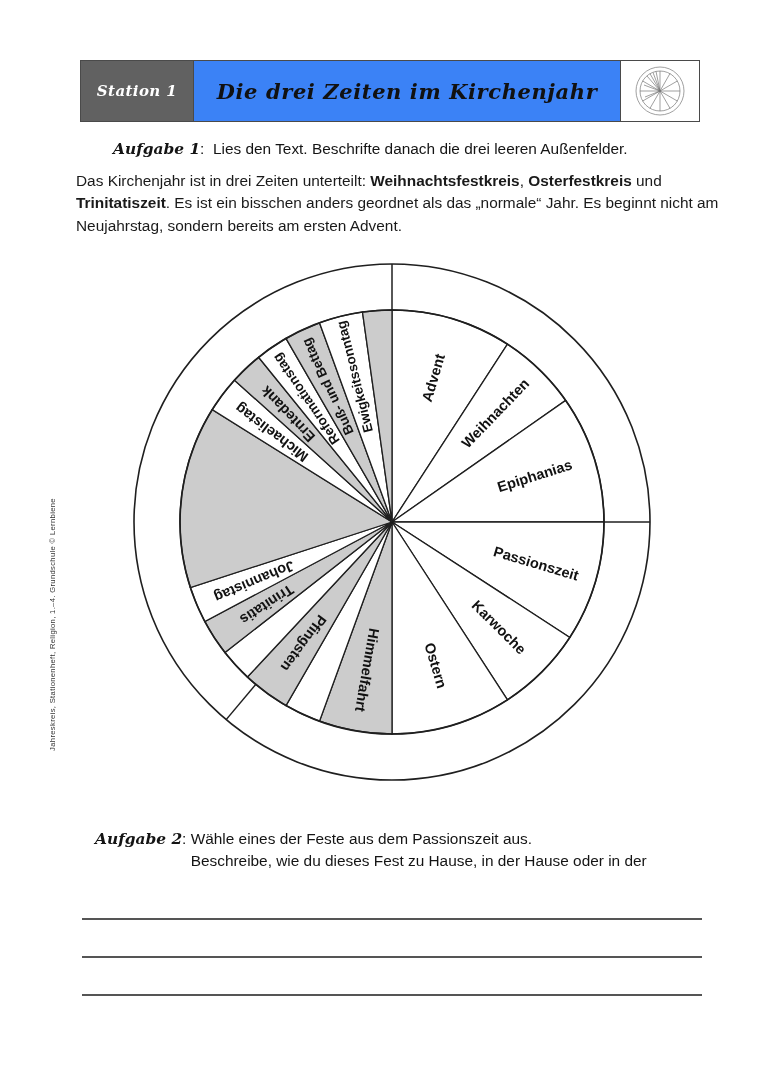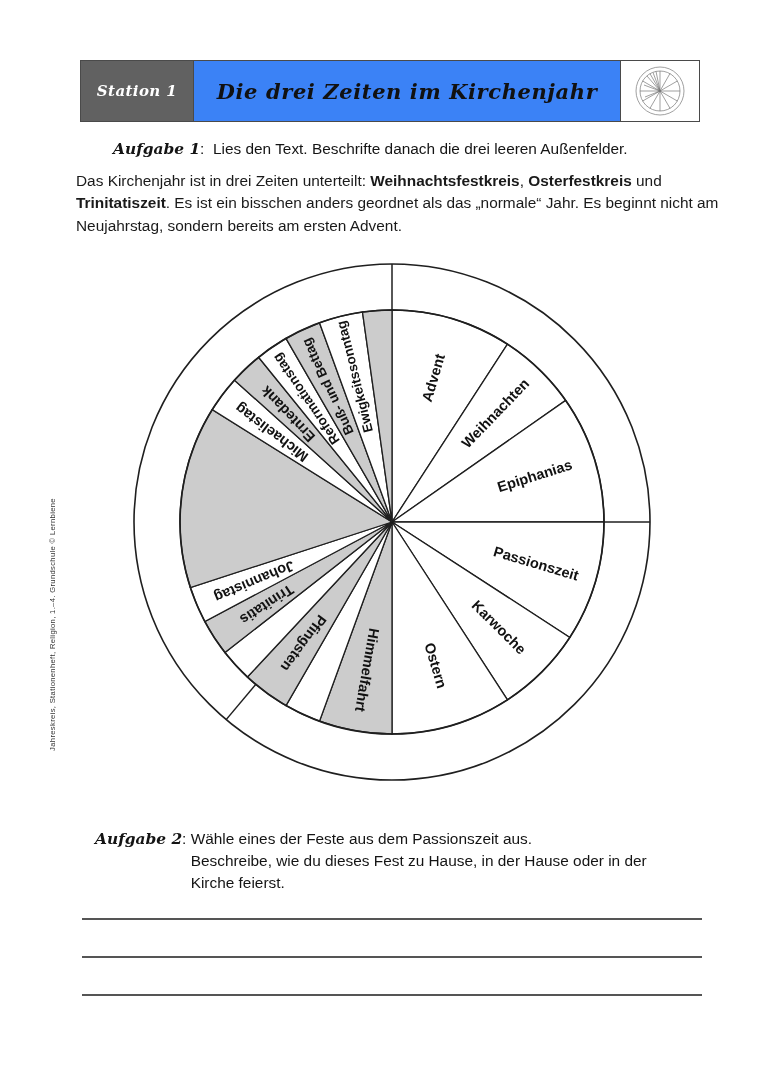--- a/index.html
+++ b/index.html
@@ -139,21 +139,20 @@
 </div>
 
 <div class="task task2">
   <div class="t2row">
     <div style="white-space:nowrap;">
       <span class="task-label">Aufgabe 2</span><span>:</span>&nbsp;
     </div>
     <div class="t2lines">
       <span>Wähle eines der Feste aus dem Passionszeit aus.</span>
       <span>Beschreibe, wie du dieses Fest zu Hause, in der Hause oder in der</span>
-      <span>Kirche feierst.</span>
     </div>
   </div>
 </div>
 
 <div class="lines">
   <div class="aline"></div>
   <div class="aline"></div>
   <div class="aline"></div>
 </div>
 

